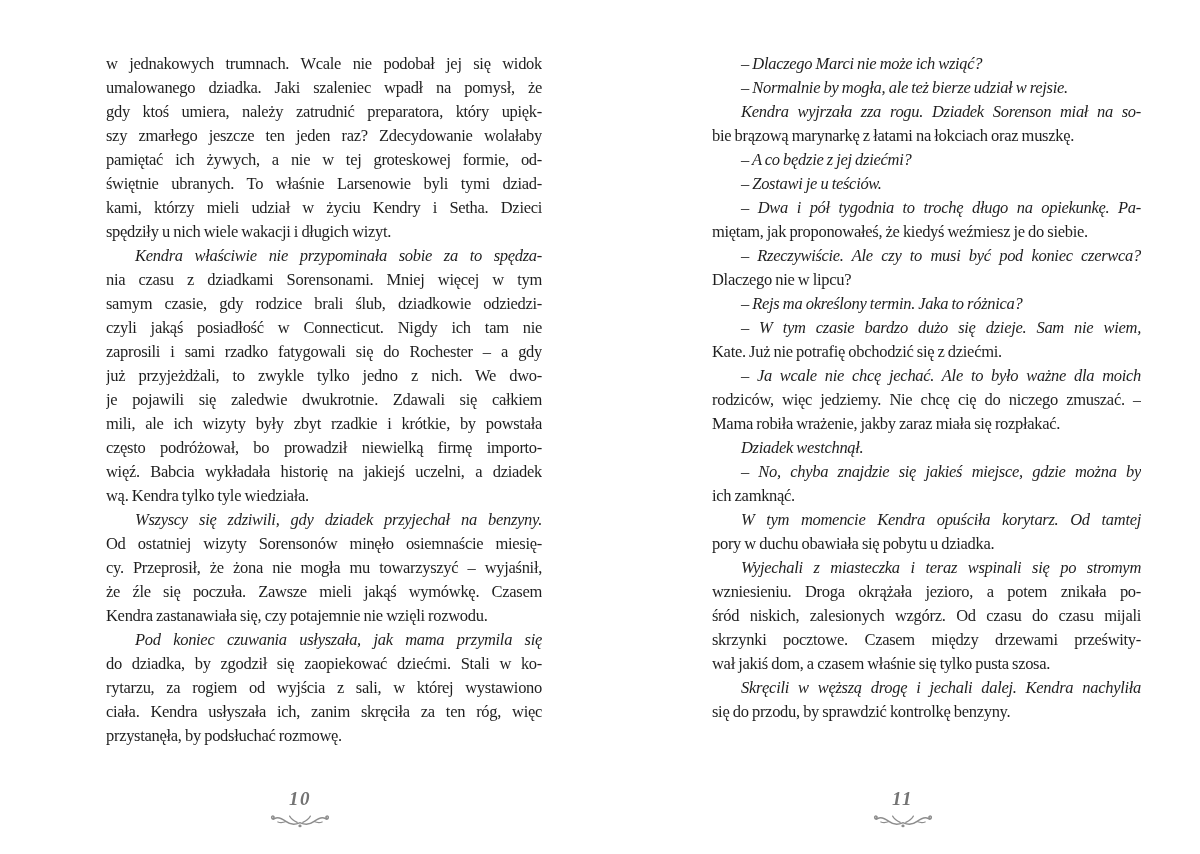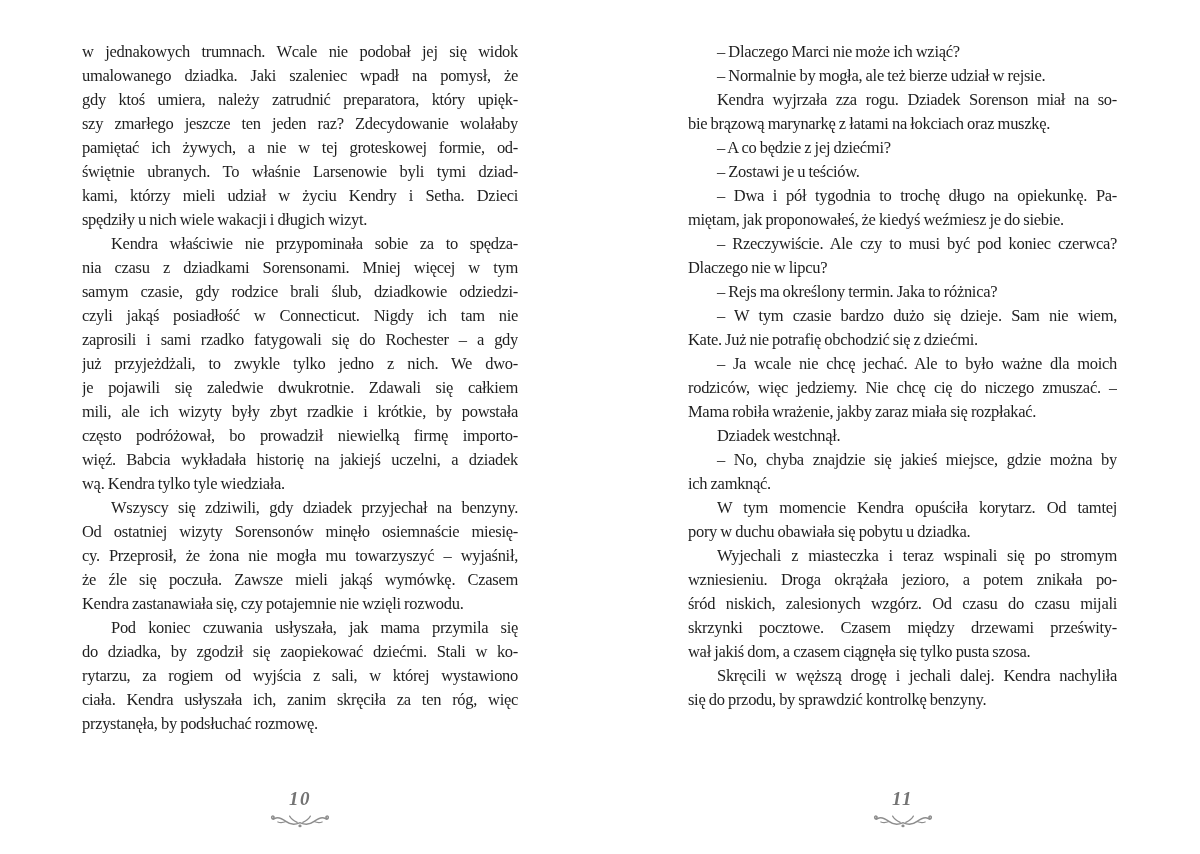--- a/index.html
+++ b/index.html
@@ -10,39 +10,40 @@
   body {
     position: relative;
     width: 1200px;
     height: 854px;
     overflow: hidden;
     font-family: "Liberation Serif", serif;
     color: #1e1e1e;
   }
   .page {
     position: absolute;
-    top: 40px;
+    top: 52px;
+    margin-left: 24px;
   }
   .page-left  { left: 82px;  width: 436px; }
   .page-right { left: 688px; width: 429px; }
 
   .para { margin: 0; }
   .line {
     font-size: 16.5px;
     line-height: 24px;
     letter-spacing: -0.3px;
     word-spacing: -0.5px;
     text-align: justify;
     text-align-last: left;
     white-space: normal;
     overflow: hidden;
     height: 24px;
   }
   .line.j { text-align-last: justify; }
-  .line.indent { text-indent: 29px; }
+  .line.indent { text-indent: 29px; font-style: italic; }
 
   .footer {
     position: absolute;
     top: 788px;
     text-align: center;
   }
   .footer-left  { left: 82px;  width: 436px; }
   .footer-right { left: 688px; width: 429px; }
   .pagenum {
     font-style: italic;
@@ -166,21 +167,21 @@
       </div>
       <div class="para">
         <div class="line j indent">W tym momencie Kendra opuściła korytarz. Od tamtej</div>
         <div class="line">pory w duchu obawiała się pobytu u dziadka.</div>
       </div>
       <div class="para">
         <div class="line j indent">Wyjechali z miasteczka i teraz wspinali się po stromym</div>
         <div class="line j">wzniesieniu. Droga okrążała jezioro, a potem znikała po-</div>
         <div class="line j">śród niskich, zalesionych wzgórz. Od czasu do czasu mijali</div>
         <div class="line j">skrzynki pocztowe. Czasem między drzewami prześwity-</div>
-        <div class="line">wał jakiś dom, a czasem ciągnęła się tylko pusta szosa.</div>
+        <div class="line">wał jakiś dom, a czasem właśnie się tylko pusta szosa.</div>
       </div>
       <div class="para">
         <div class="line j indent">Skręcili w węższą drogę i jechali dalej. Kendra nachyliła</div>
         <div class="line">się do przodu, by sprawdzić kontrolkę benzyny.</div>
       </div>
     </section>
 
   <div class="footer footer-left">
     <div class="pagenum">10</div>
     <svg class="flourish" viewBox="0 0 70 20">

